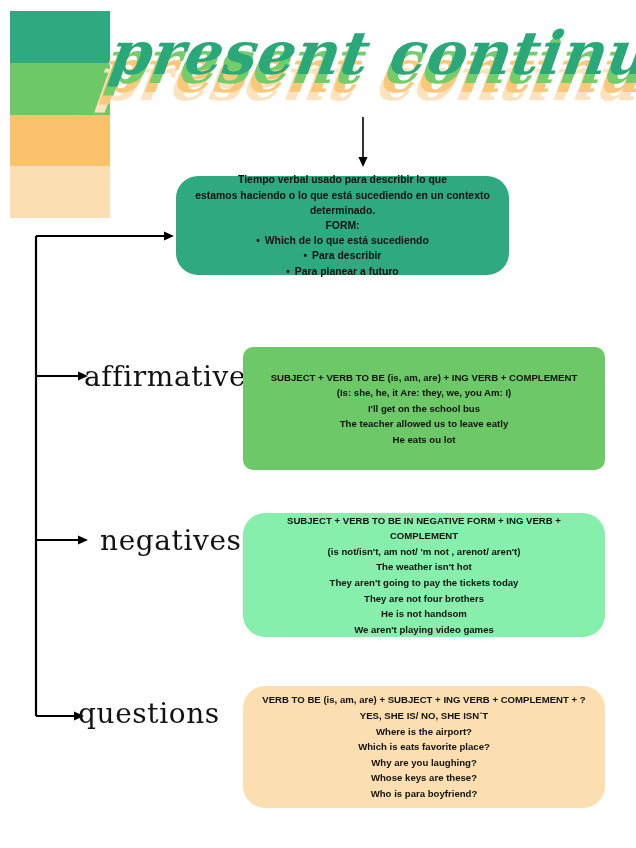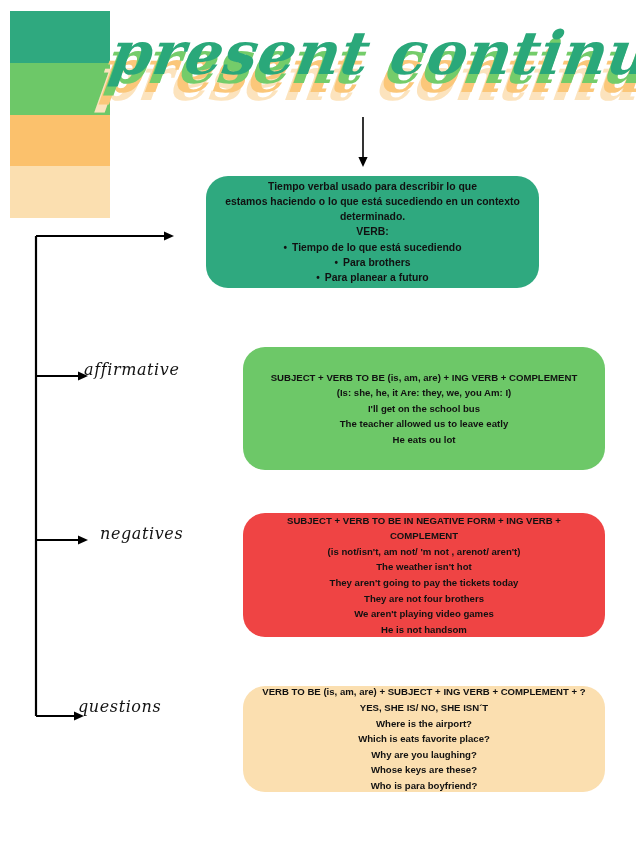--- a/index.html
+++ b/index.html
@@ -86,74 +86,74 @@
     text-align: center;
     color: #111111;
     font-weight: bold;
   }
   .card .line {
     display: block;
     width: 100%;
   }
 
   #intro-card {
-    left: 206px;
+    left: 176px;
     top: 176px;
     width: 333px;
-    height: 112px;
+    height: 99px;
     background: #2fa97f;
     font-size: 10.4px;
     line-height: 15.2px;
     padding: 4px 12px;
   }
   #intro-card .bullet-line::before {
     content: "\2022";
     margin-right: 5px;
     font-size: 10px;
   }
 
   #affirmative-card {
     left: 243px;
     top: 347px;
     width: 362px;
     height: 123px;
     background: #6dc868;
     font-size: 9.6px;
     line-height: 15.6px;
     padding: 4px 10px;
+    border-radius: 10px;
   }
 
   #negatives-card {
     left: 243px;
     top: 513px;
     width: 362px;
     height: 124px;
-    background: #ef4444;
+    background: #86efac;
     font-size: 9.6px;
     line-height: 15.6px;
     padding: 4px 22px;
   }
 
   #questions-card {
     left: 243px;
     top: 686px;
     width: 362px;
-    height: 106px;
+    height: 122px;
     background: #fbdfb0;
     font-size: 9.6px;
     line-height: 15.6px;
     padding: 4px 10px;
   }
 
   
   .section-label {
     position: absolute;
     font-family: "DejaVu Serif", serif;
-    font-style: italic;
-    font-size: 16px;
+    font-size: 28px;
     font-weight: normal;
     color: #131313;
     letter-spacing: 0.6px;
     white-space: nowrap;
   }
   #label-affirmative { left: 84px; top: 360px; }
   #label-negatives   { left: 100px; top: 524px; }
   #label-questions   { left: 78px; top: 697px; }
 </style>
 </head>
@@ -192,44 +192,44 @@
   <polygon points="62,312 52,307.4 52,316.6" fill="#000000"></polygon>
 
   <line x1="10" y1="488" x2="50" y2="488" stroke="#000000" stroke-width="2.2"></line>
   <polygon points="58,488 48,483.4 48,492.6" fill="#000000"></polygon>
 </svg>
 
 <div class="card" id="intro-card">
   <span class="line">Tiempo verbal usado para describir lo que</span>
   <span class="line">estamos haciendo o lo que está sucediendo en un contexto</span>
   <span class="line">determinado.</span>
-  <span class="line">VERB:</span>
-  <span class="line bullet-line">Tiempo de lo que está sucediendo</span>
-  <span class="line bullet-line">Para brothers</span>
+  <span class="line">FORM:</span>
+  <span class="line bullet-line">Which de lo que está sucediendo</span>
+  <span class="line bullet-line">Para describir</span>
   <span class="line bullet-line">Para planear a futuro</span>
 </div>
 
 <div class="section-label" id="label-affirmative">affirmative</div>
 <div class="card" id="affirmative-card">
   <span class="line">SUBJECT + VERB TO BE (is, am, are) + ING VERB + COMPLEMENT</span>
   <span class="line">(Is: she, he, it Are: they, we, you Am: I)</span>
   <span class="line">I'll get on the school bus</span>
   <span class="line">The teacher allowed us to leave eatly</span>
   <span class="line">He eats ou lot</span>
 </div>
 
 <div class="section-label" id="label-negatives">negatives</div>
 <div class="card" id="negatives-card">
   <span class="line">SUBJECT + VERB TO BE IN NEGATIVE FORM + ING VERB + COMPLEMENT</span>
   <span class="line">(is not/isn't, am not/ 'm not , arenot/ aren't)</span>
   <span class="line">The weather isn't hot</span>
   <span class="line">They aren't going to pay the tickets today</span>
   <span class="line">They are not four brothers</span>
+  <span class="line">He is not handsom</span>
   <span class="line">We aren't playing video games</span>
-  <span class="line">He is not handsom</span>
 </div>
 
 <div class="section-label" id="label-questions">questions</div>
 <div class="card" id="questions-card">
   <span class="line">VERB TO BE (is, am, are) + SUBJECT + ING VERB + COMPLEMENT + ?</span>
   <span class="line">YES, SHE IS/ NO, SHE ISN´T</span>
   <span class="line">Where is the airport?</span>
   <span class="line">Which is eats favorite place?</span>
   <span class="line">Why are you laughing?</span>
   <span class="line">Whose keys are these?</span>

